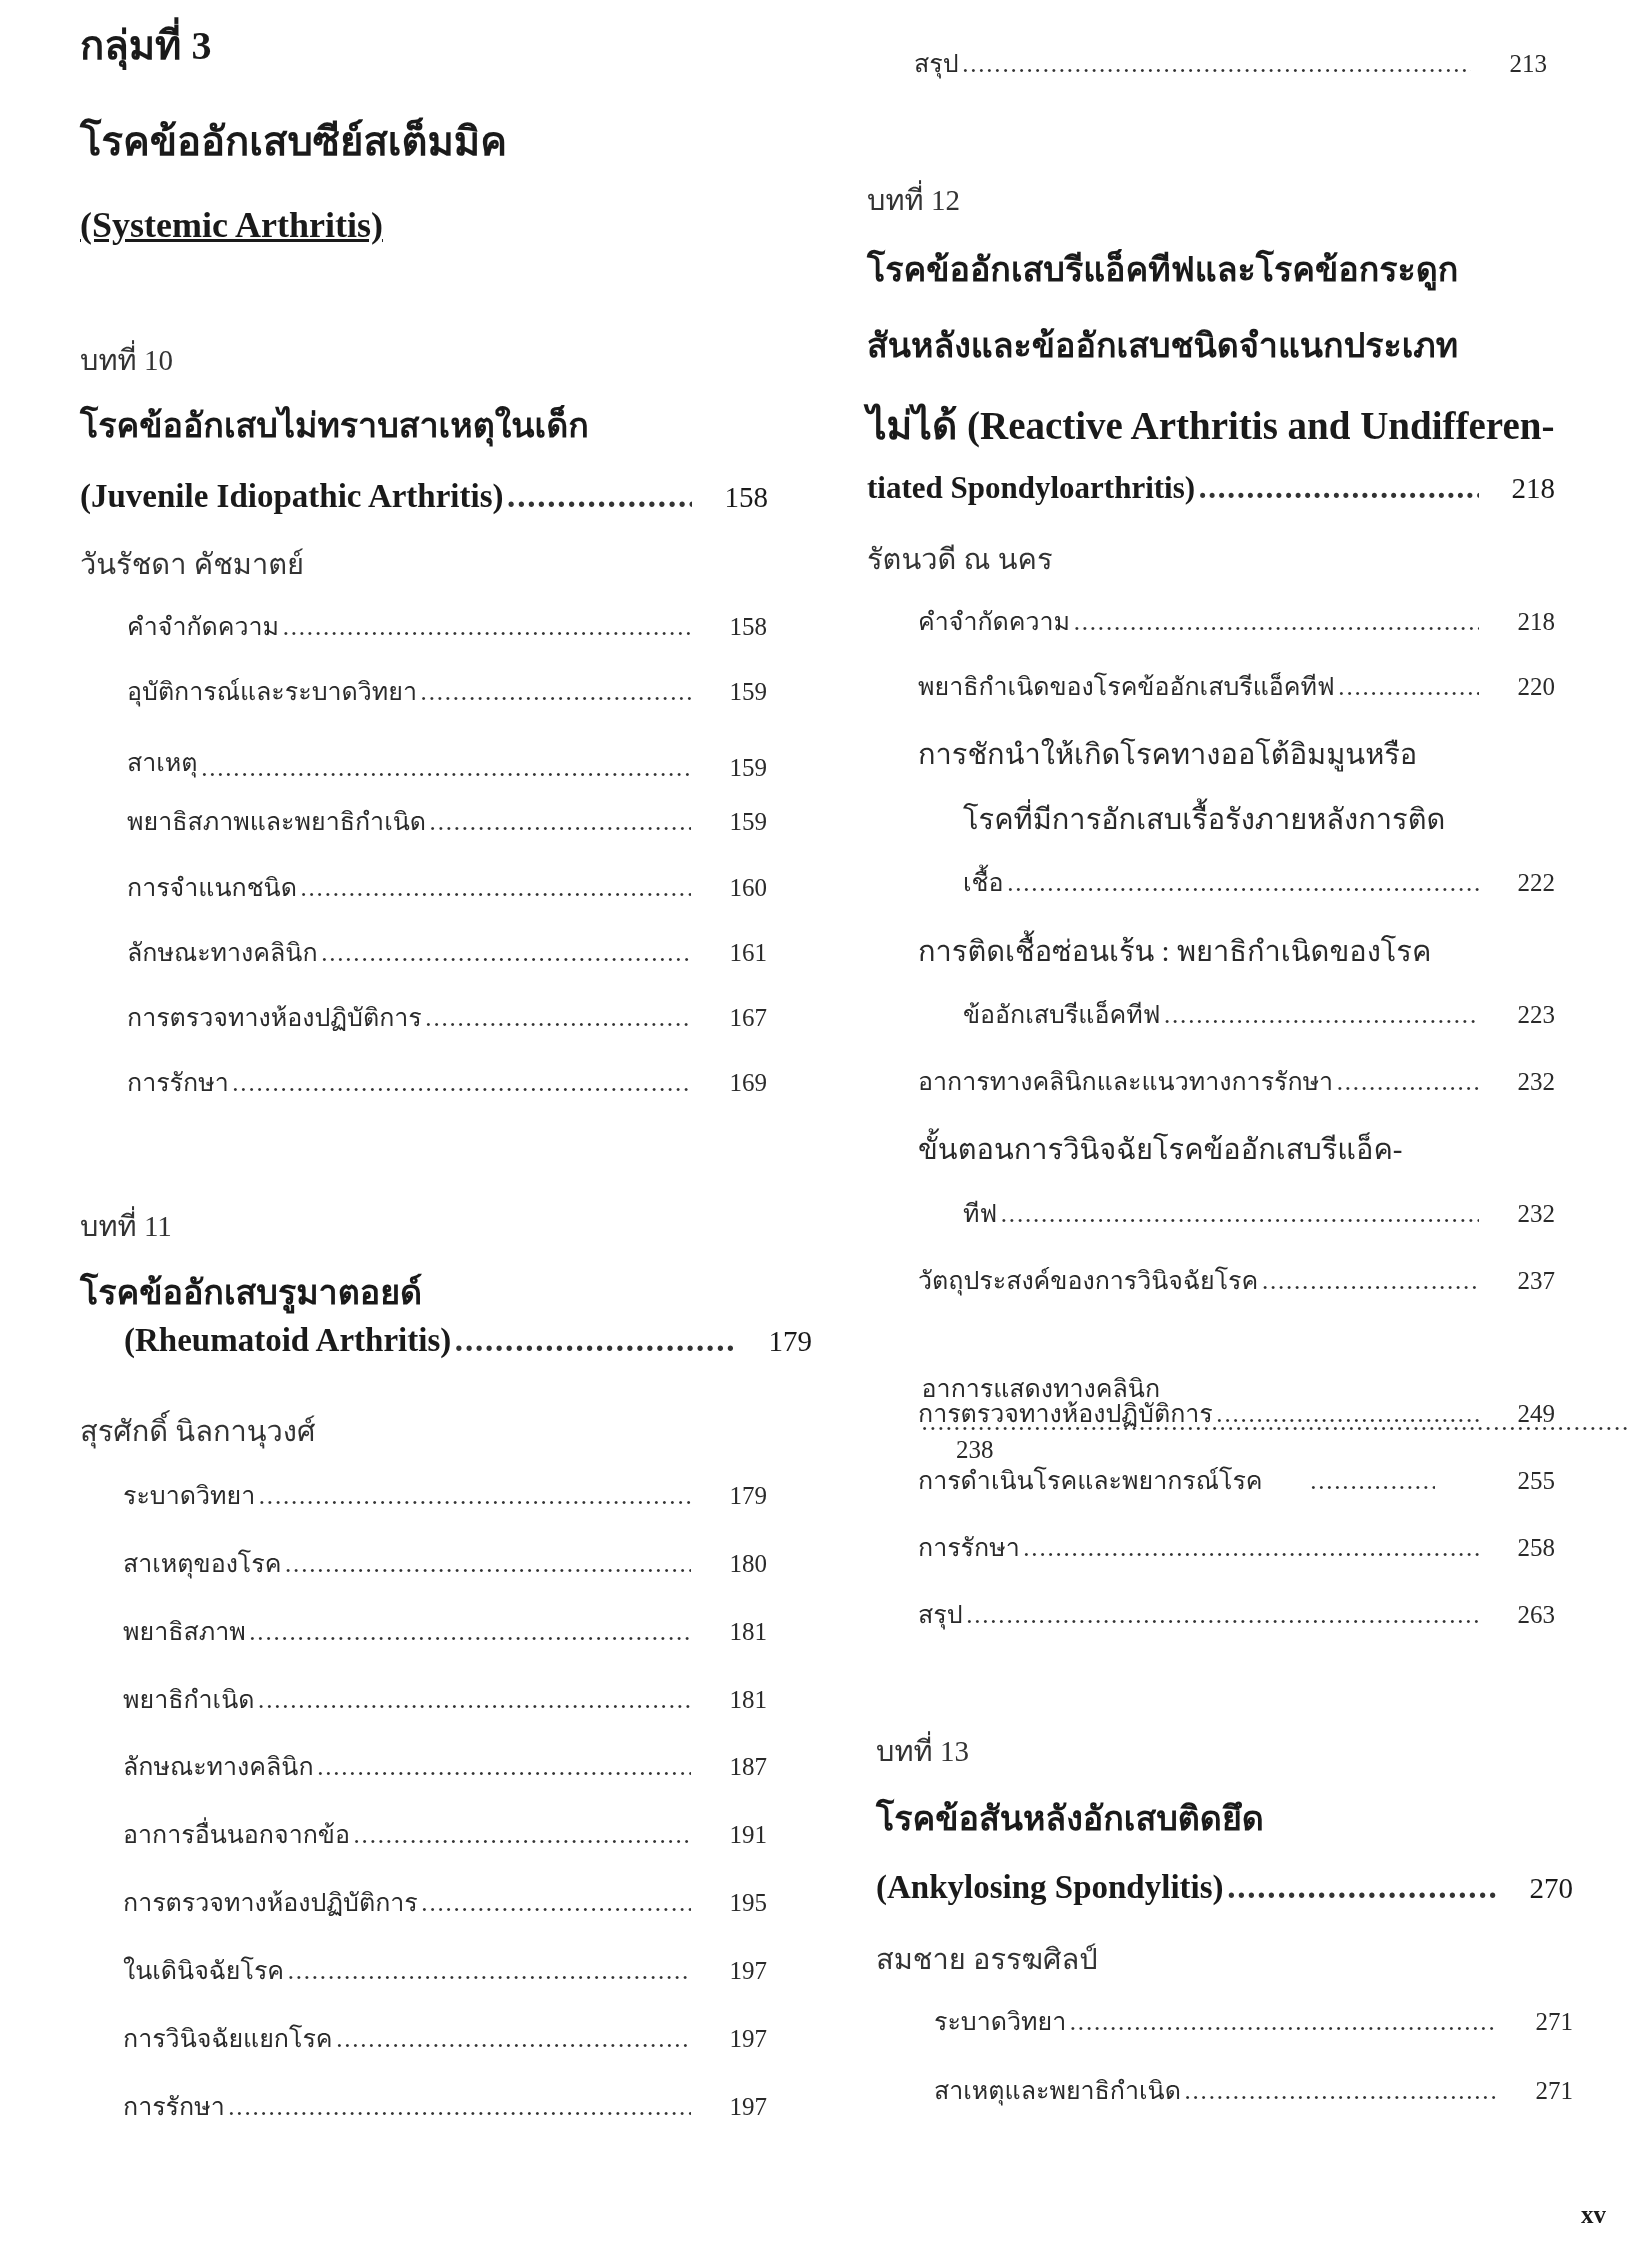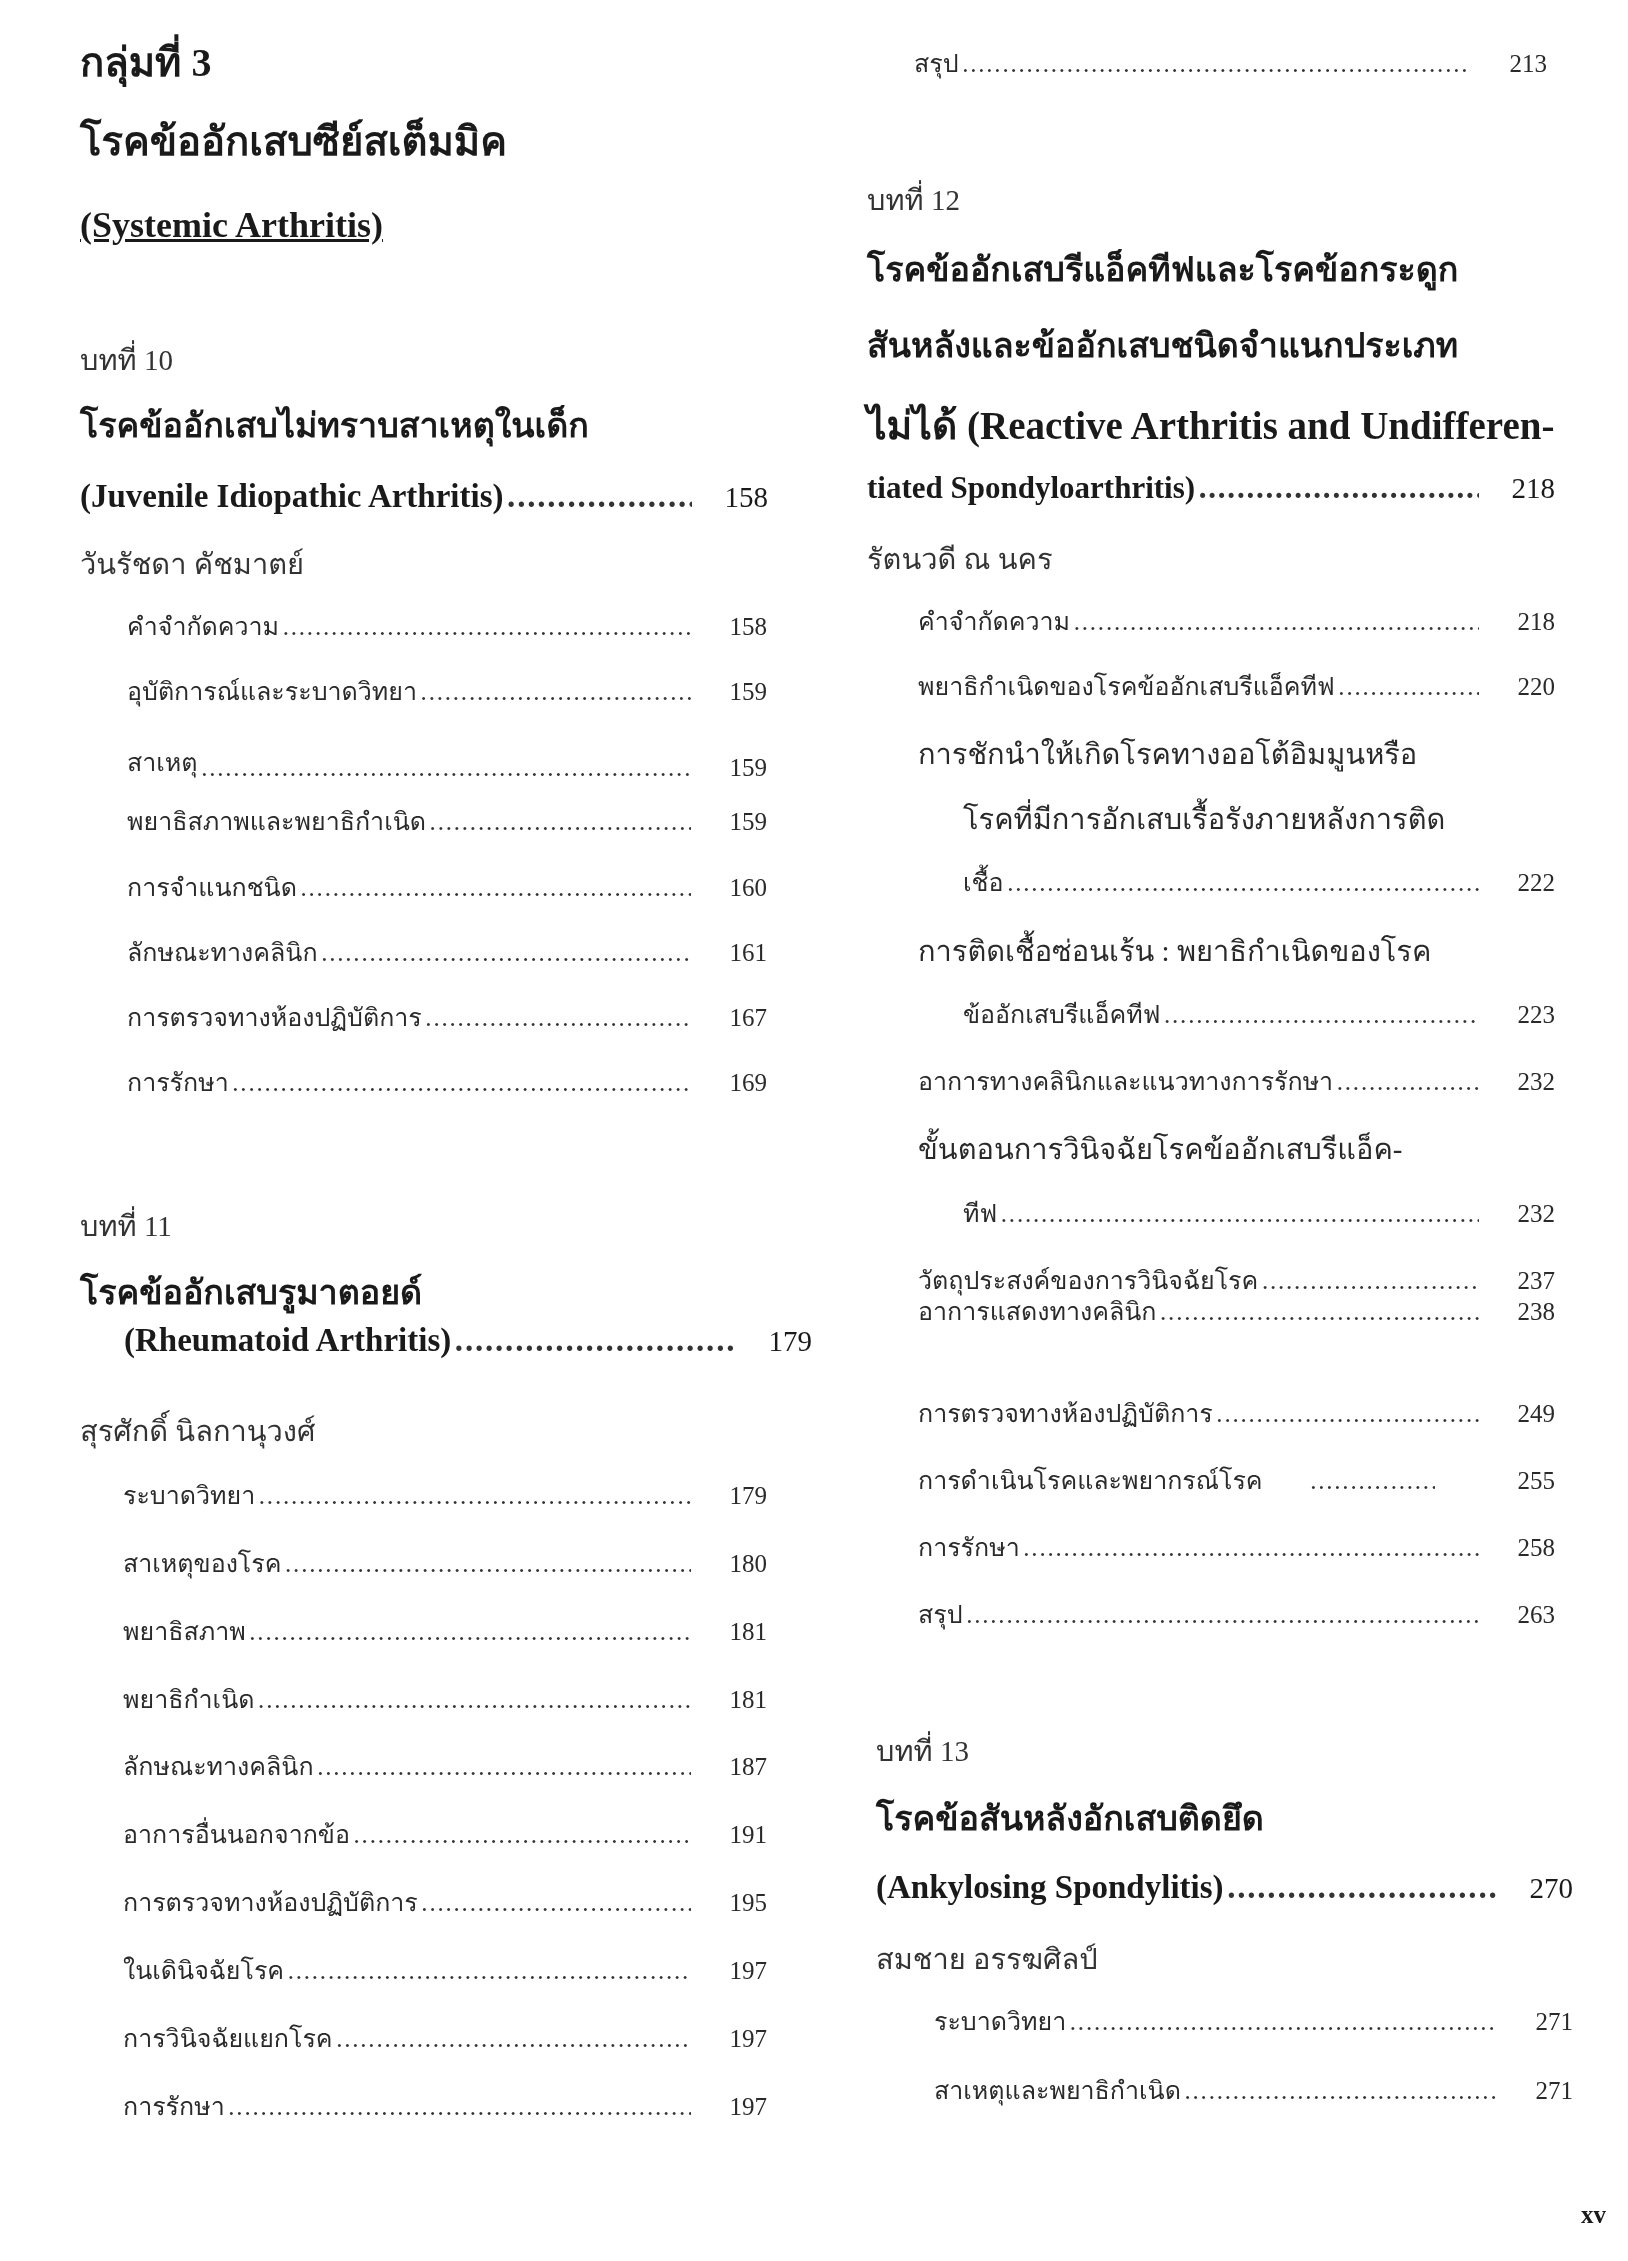--- a/index.html
+++ b/index.html
@@ -39,21 +39,21 @@
 
   .page-number {
     position: absolute; right: 22px; bottom: 33px; font-weight: bold; font-size: 25px;
     font-family: "Liberation Serif", serif;
   }
 </style>
 </head>
 <body>
 
 <div class="col col-left">
-  <div class="group-title" style="top:43px">กลุ่มที่ 3</div>
+  <div class="group-title" style="top:26px">กลุ่มที่ 3</div>
   <div class="group-title" style="top:122px">โรคข้ออักเสบซีย์สเต็มมิค</div>
   <div class="group-sub" style="top:204px">(Systemic Arthritis)</div>
 
   <div class="chapter-label" style="top:337px">บทที่ 10</div>
   <div class="chapter-title" style="top:398px">โรคข้ออักเสบไม่ทราบสาเหตุในเด็ก</div>
   <div class="toc-line main" style="top:478px; width:688px;">
     <span class="label">(Juvenile Idiopathic Arthritis)</span>
     <span class="dots"></span>
     <span class="page">158</span>
   </div>
@@ -216,21 +216,21 @@
     <div class="toc-line sub" style="top:592px; left:45px; width:592px;">
         <span class="label">ทีฟ</span>
         <span class="dots"></span>
         <span class="page">232</span>
       </div>
     <div class="toc-line sub" style="top:659px; width:637px;">
         <span class="label">วัตถุประสงค์ของการวินิจฉัยโรค</span>
         <span class="dots"></span>
         <span class="page">237</span>
       </div>
-    <div class="toc-line sub" style="top:690px; width:637px;">
+    <div class="toc-line sub" style="top:767px; width:637px;flex-direction:column;">
         <span class="label">อาการแสดงทางคลินิก</span>
         <span class="dots"></span>
         <span class="page">238</span>
       </div>
     <div class="toc-line sub" style="top:792px; width:637px;">
         <span class="label">การตรวจทางห้องปฏิบัติการ</span>
         <span class="dots"></span>
         <span class="page">249</span>
       </div>
     <div class="toc-line sub" style="top:859px; width:637px;gap:44px;">

